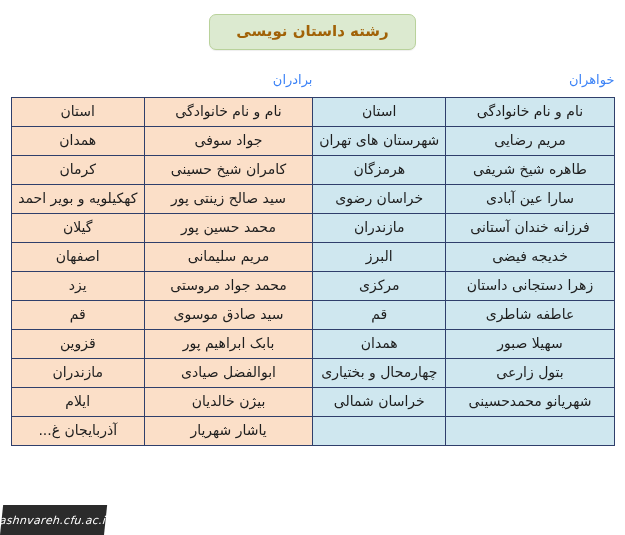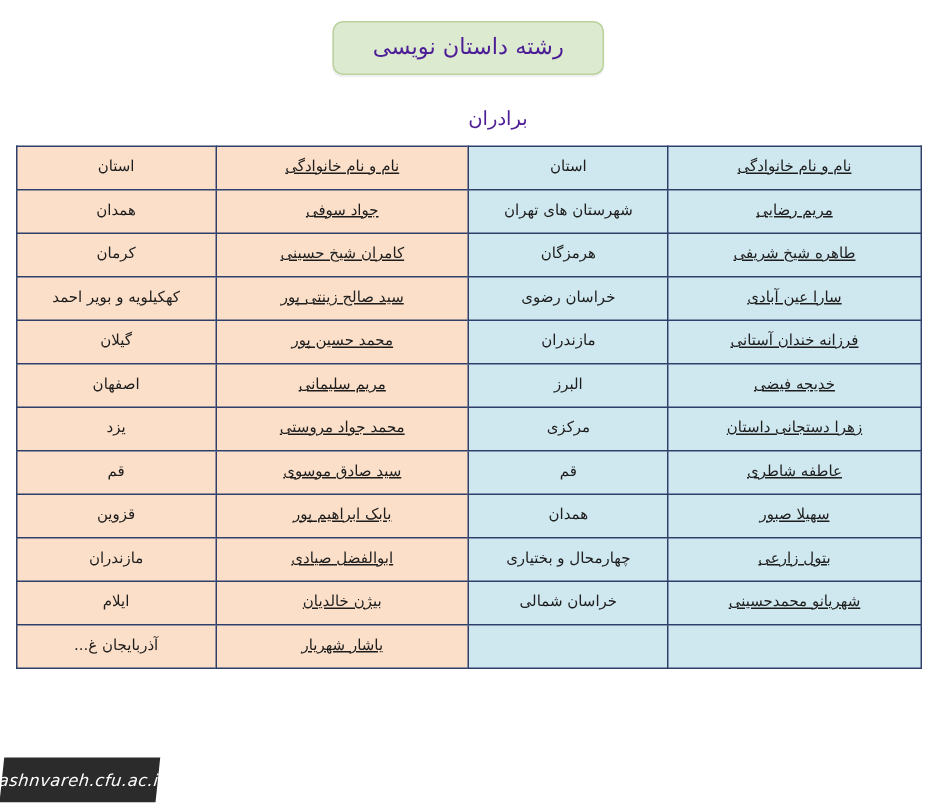--- a/index.html
+++ b/index.html
@@ -21,55 +21,55 @@
     display: flex;
     justify-content: center;
     padding-top: 14px;
     box-sizing: border-box;
   }
   .title-banner {
     background: #dcead0;
     border: 1px solid #b9d29b;
     border-radius: 7px;
     padding: 7px 26px 9px 26px;
-    color: #4c1d95;
+    color: #a16207;
     font-size: 15px;
-    font-weight: normal;
+    font-weight: bold;
     letter-spacing: 0px;
     box-shadow: 0 1px 1px rgba(0,0,0,0.07);
   }
 
   
   .group-heads {
     display: flex;
     width: 604px;
     margin: 22px auto 0 auto;
     box-sizing: border-box;
   }
   .group-head {
     width: 50%;
-    text-align: left;
+    text-align: right;
     font-size: 13px;
-    color: #4c1d95;
+    color: #3b82f6;
   }
 
   
   .table-wrap {
     width: 604px;
     margin: 10px auto 0 auto;
   }
   table.grid {
     border-collapse: collapse;
     width: 100%;
     table-layout: fixed;
   }
   table.grid th, table.grid td {
     border: 1px solid #2f3f6b;
     height: 26px;
-    font-size: 10px;
+    font-size: 14px;
     text-align: center;
     vertical-align: middle;
     padding: 1px 3px;
     line-height: 1.25;
   }
   
   th.sis, td.sis {
     background: #cfe7ef;
     color: #1d1d1d;
   }
@@ -78,21 +78,21 @@
     background: #fbdfc8;
     color: #1d1d1d;
   }
   th.sis, th.bro {
     font-weight: normal;
     font-size: 12.5px;
   }
   td.tall {
     height: 44px;
   }
-  .col-name { width: 28%; text-decoration: underline; }
+  .col-name { width: 28%; }
   .col-prov { width: 22%; }
 
   
   .watermark {
     position: absolute;
     left: 0;
     bottom: 0;
     width: 104px;
     height: 30px;
     background: #2b2b2b;
@@ -108,20 +108,21 @@
   }
 </style>
 </head>
 <body>
 
 <div class="title-wrap">
   <div class="title-banner">رشته داستان نویسی</div>
 </div>
 
 <div class="group-heads">
+  <div class="group-head">خواهران</div>
   <div class="group-head">برادران</div>
 </div>
 
 <div class="table-wrap">
   <table class="grid">
     <thead>
       <tr>
         <th class="sis col-name">نام و نام خانوادگی</th>
         <th class="sis col-prov">استان</th>
         <th class="bro col-name">نام و نام خانوادگی</th>

